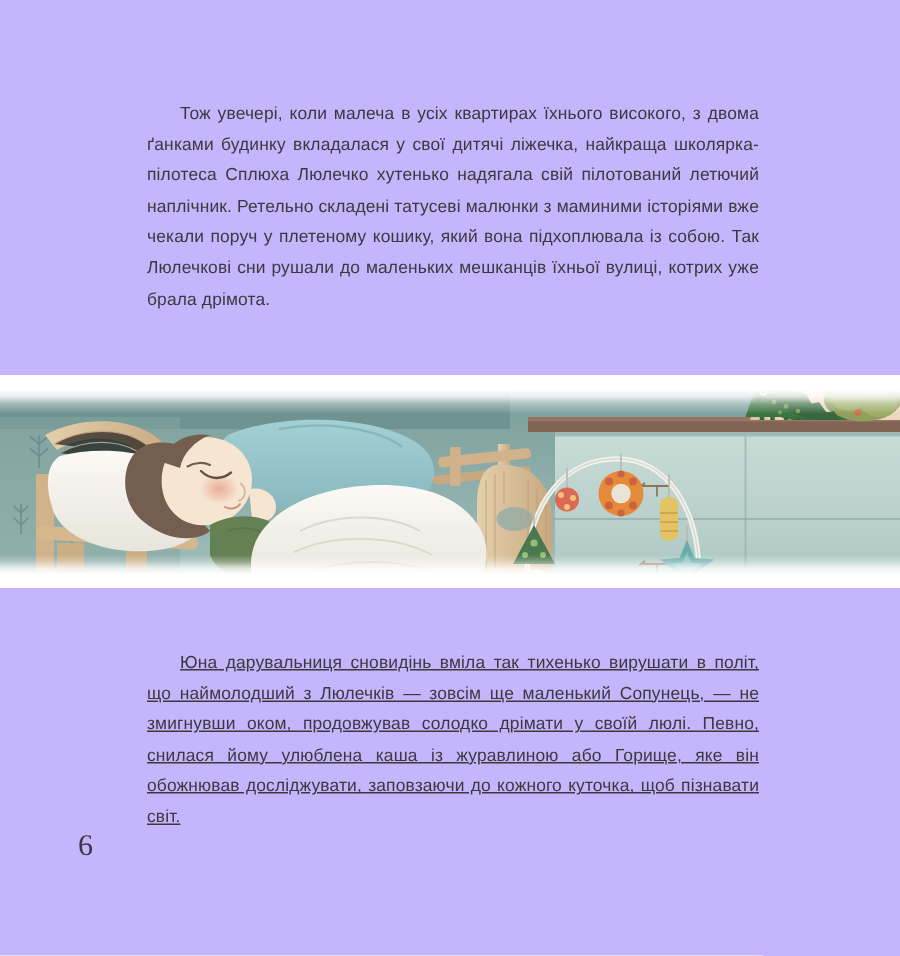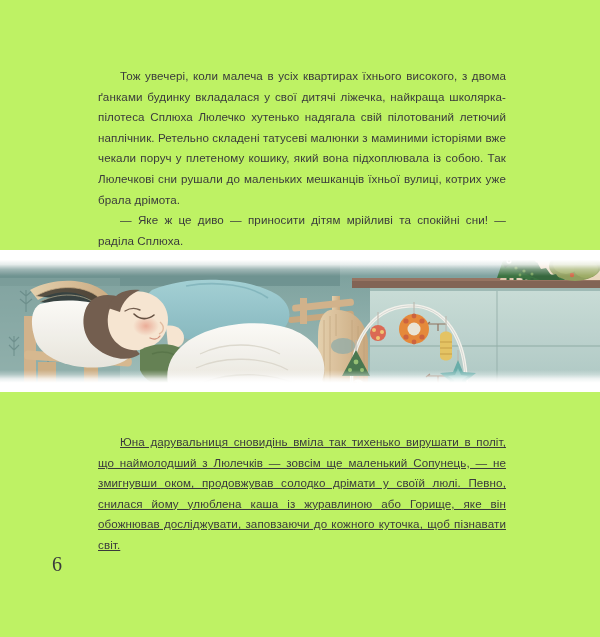--- a/index.html
+++ b/index.html
@@ -11,21 +11,21 @@
     width: 600px;
     height: 637px;
     position: relative;
     overflow: hidden;
     font-family: "Liberation Sans", sans-serif;
   }
 
   .page {
     position: absolute;
     inset: 0;
-    background: #bef264;
+    background: #c4b5fd;
   }
 
   
   .text-block {
     position: absolute;
     left: 98px;
     width: 408px;
     color: #3a3a3c;
     font-size: 11.6px;
     line-height: 20.6px;
@@ -98,21 +98,20 @@
         rgba(255,255,255,0) 100%);
   }
 </style>
 </head>
 <body>
 
 <div class="page">
 
   <div class="text-block" id="top-text">
     <p class="indent">Тож увечері, коли малеча в усіх квартирах їхнього високого, з двома ґанками будинку вкладалася у свої дитячі ліжечка, найкраща школярка-пілотеса Сплюха Люлечко хутенько надягала свій пілотований летючий наплічник. Ретельно складені татусеві малюнки з маминими історіями вже чекали поруч у плетеному кошику, який вона підхоплювала із собою. Так Люлечкові сни рушали до маленьких мешканців їхньої вулиці, котрих уже брала дрімота.</p>
-    <p class="indent">— Яке ж це диво — приносити дітям мрійливі та спокійні сни! — раділа Сплюха.</p>
   </div>
 
   <div class="illustration">
     <svg class="illu-svg" viewBox="0 0 600 142" xmlns="http://www.w3.org/2000/svg">
       <defs>
         <linearGradient id="wallg" x1="0" y1="0" x2="0" y2="1">
           <stop offset="0%" stop-color="#6f9693"></stop>
           <stop offset="100%" stop-color="#9dbcb7"></stop>
         </linearGradient>
         <linearGradient id="blanketg" x1="0" y1="0" x2="0" y2="1">

